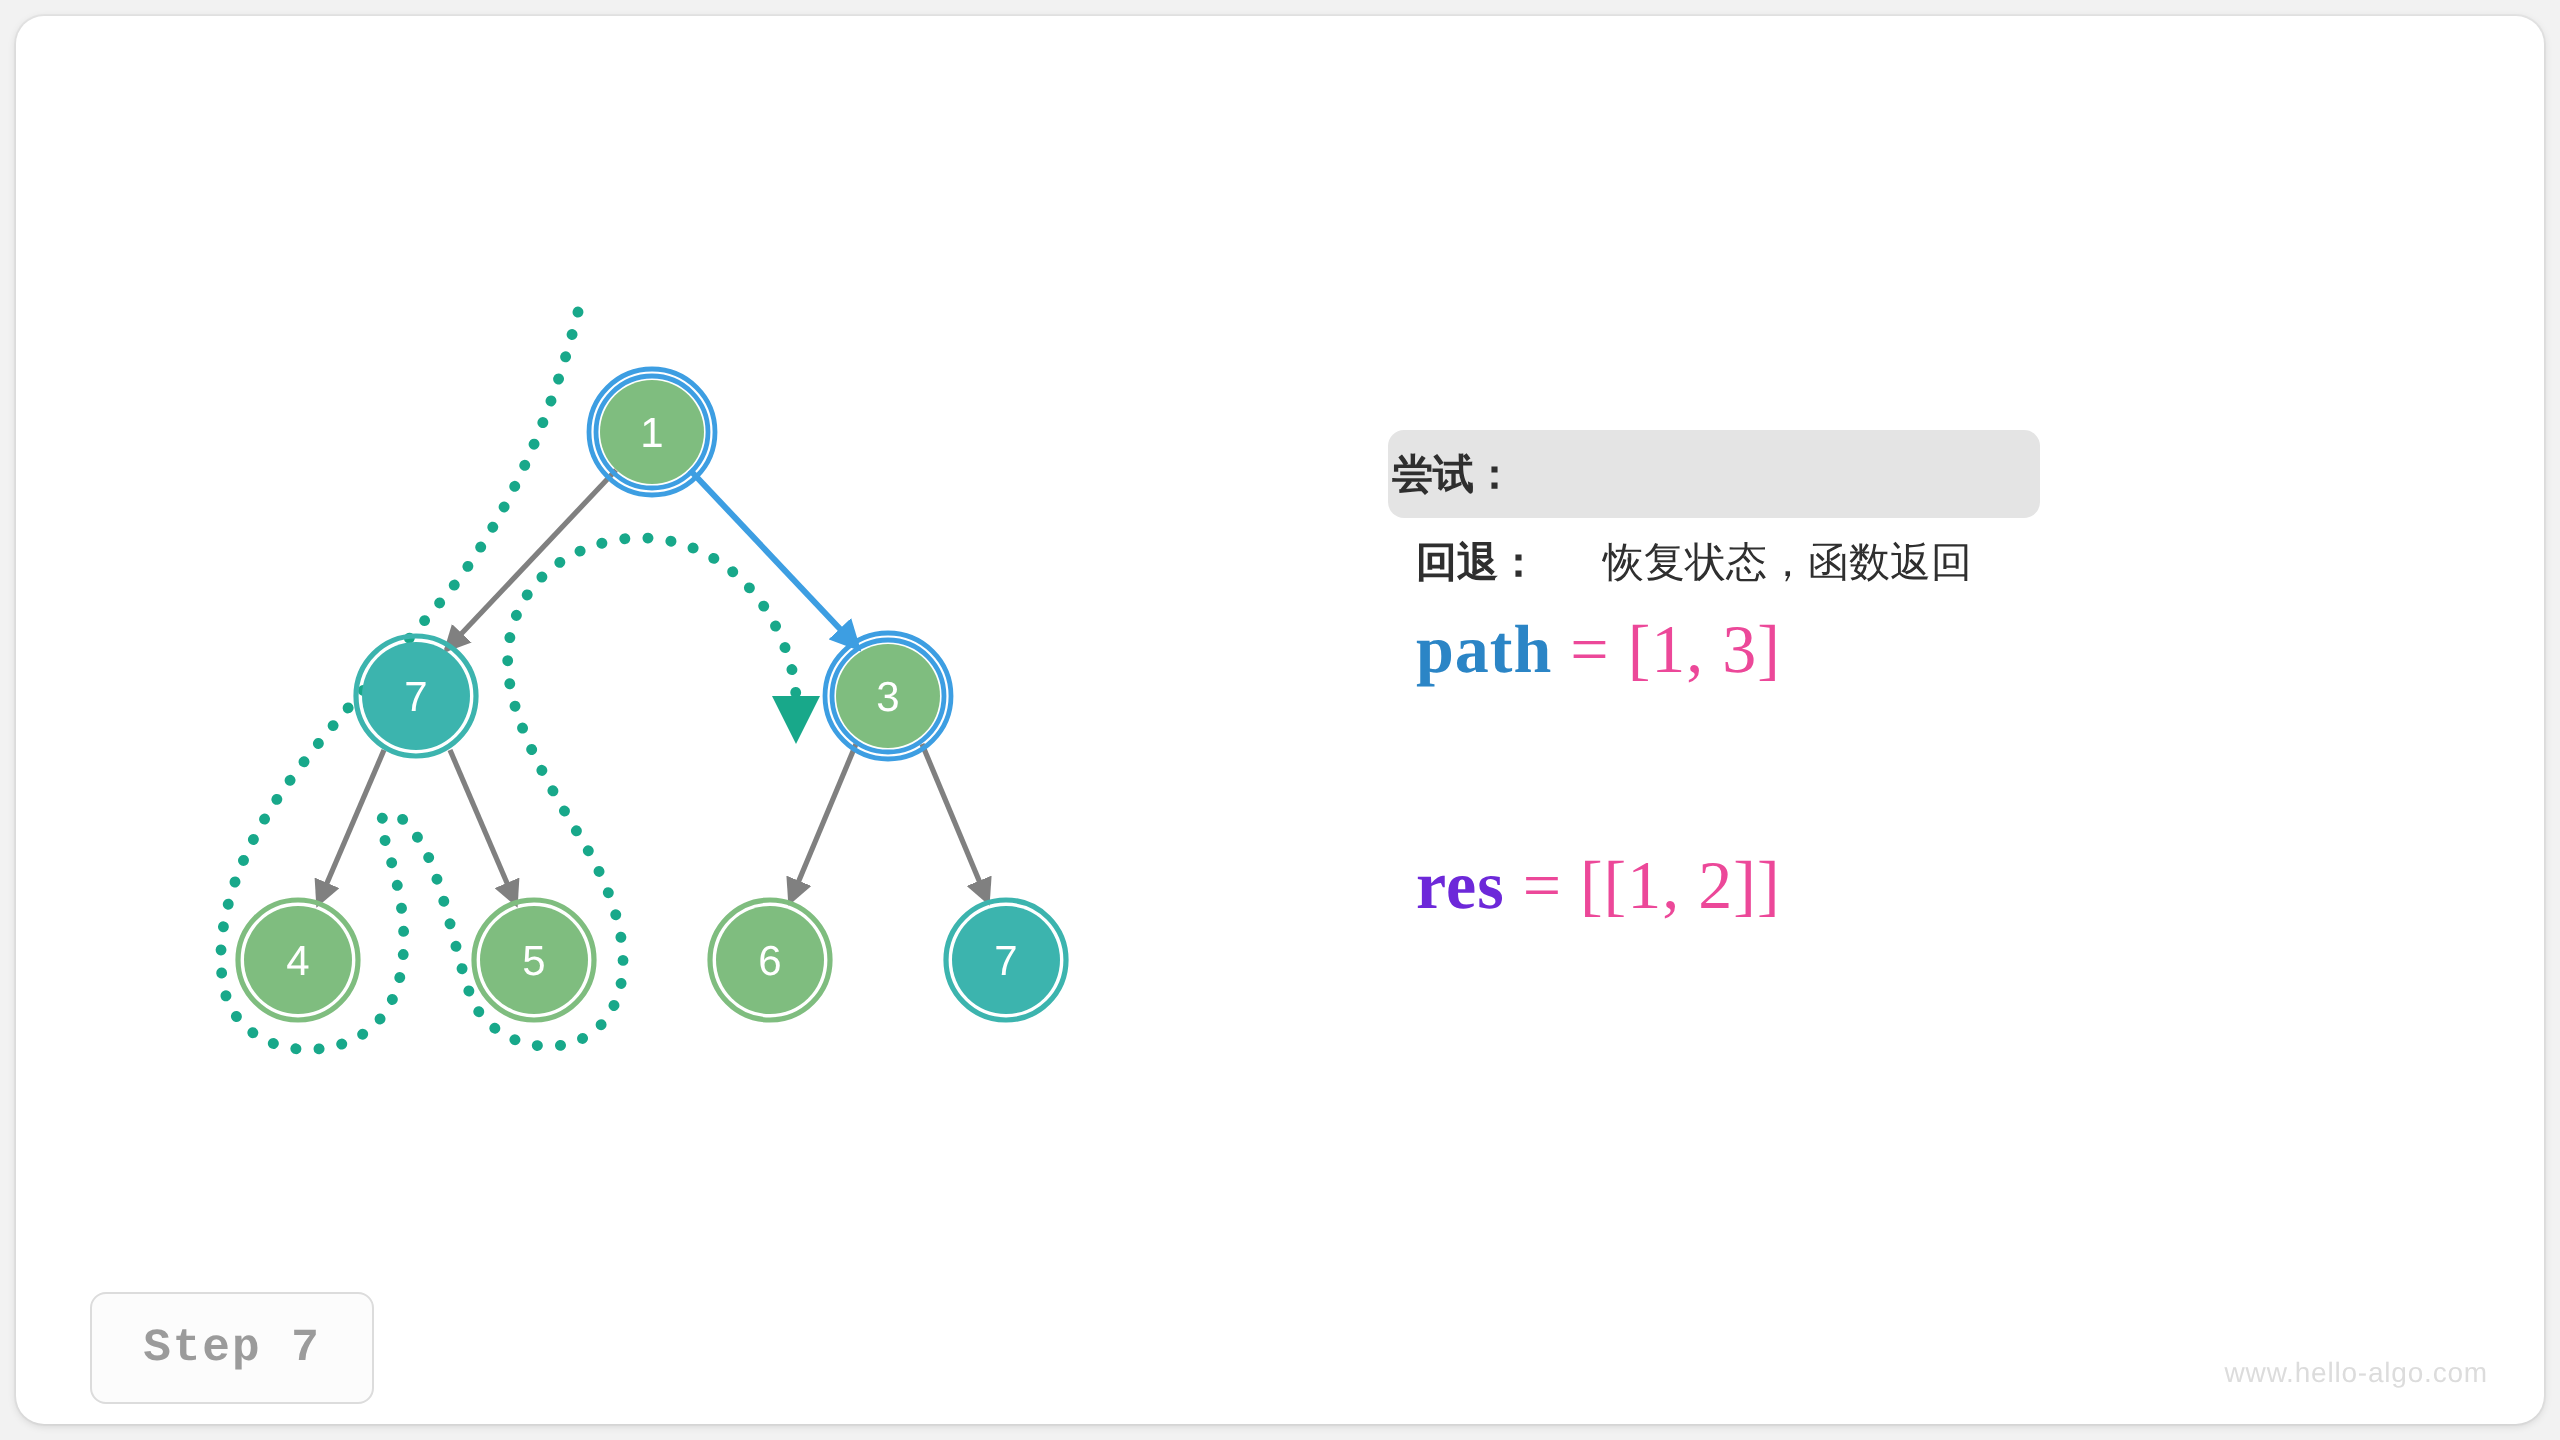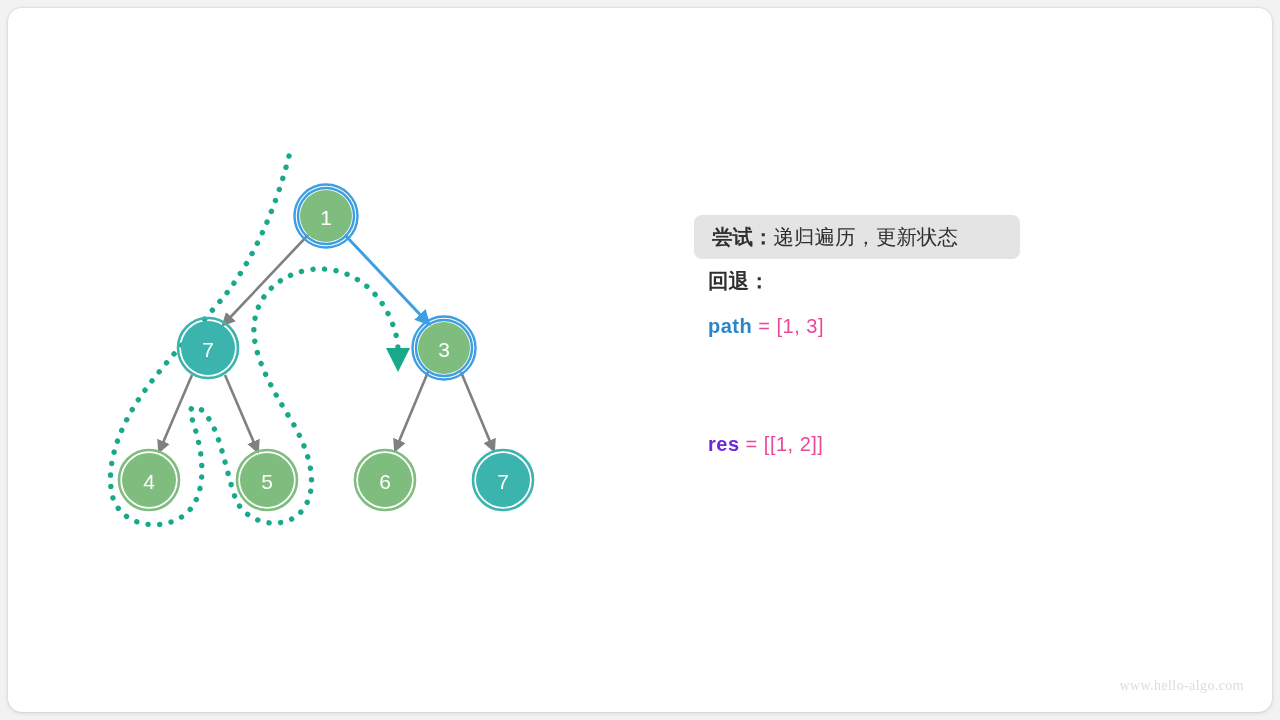--- a/index.html
+++ b/index.html
@@ -65,42 +65,42 @@
     align-items: center;
     font-size: 20.5px;
     color: #2f2f2f;
     white-space: pre;
   }
 
   .info-line.highlight {
     background: #e4e4e4;
     border-radius: 8px;
     width: 326px;
-    padding-left: 18px;
+    padding-left: 2px;
     box-sizing: border-box;
     margin-left: 0px;
   }
 
   .info-line.plain {
     padding-left: 14px;
     box-sizing: border-box;
     gap: 32px;
   }
 
   .info-line .lbl {
     font-weight: bold;
   }
 
   .info-line .body {
     font-weight: normal;
   }
 
   .code-line {
-    font-family: Liberation Sans, sans-serif;
-    font-size: 20px;
+    font-family: Liberation Serif, serif;
+    font-size: 34px;
     letter-spacing: 0.5px;
     white-space: pre;
     padding-left: 14px;
     box-sizing: border-box;
     display: flex;
     align-items: center;
     height: 46px;
   }
 
   .code-line .var-blue {
@@ -139,21 +139,21 @@
     color: #9b9b9b;
     letter-spacing: 1px;
     box-sizing: border-box;
   }
 
   
   .watermark {
     position: absolute;
     right: 28px;
     bottom: 18px;
-    font-family: Liberation Serif, serif;
+    font-family: Liberation Sans, sans-serif;
     font-size: 14px;
     color: #dcdcdc;
     letter-spacing: 0.4px;
   }
 </style>
 </head>
 <body>
 
 <div class="canvas">
   <div class="card">
@@ -246,36 +246,37 @@
           <circle cx="495" cy="472" r="27" fill="#3cb4ae"></circle>
           <text class="node-text" x="495" y="473">7</text>
         </g>
 
       </g>
     </svg>
 
     <div class="info-panel">
 
       <div class="info-line highlight">
-        <span class="lbl">尝试：</span><span class="body">递归遍历，更新状态</span>
+        <span class="lbl">尝试：</span>
       </div>
 
       <div class="info-line plain">
-        <span class="lbl">回退：</span>
+        <span class="lbl">回退：</span><span class="body">恢复状态，函数返回</span>
       </div>
 
       <div class="code-line">
         <span class="var-blue">path</span><span class="val"> = [1, 3]</span>
       </div>
 
       <div class="spacer-line"></div>
 
       <div class="code-line">
         <span class="var-teal">res</span><span class="val"> = [[1, 2]]</span>
       </div>
 
     </div>
 
+    <div class="step-badge">Step 7</div>
 
     <div class="watermark">www.hello-algo.com</div>
 
   </div>
 </div>
 
 </body></html>

